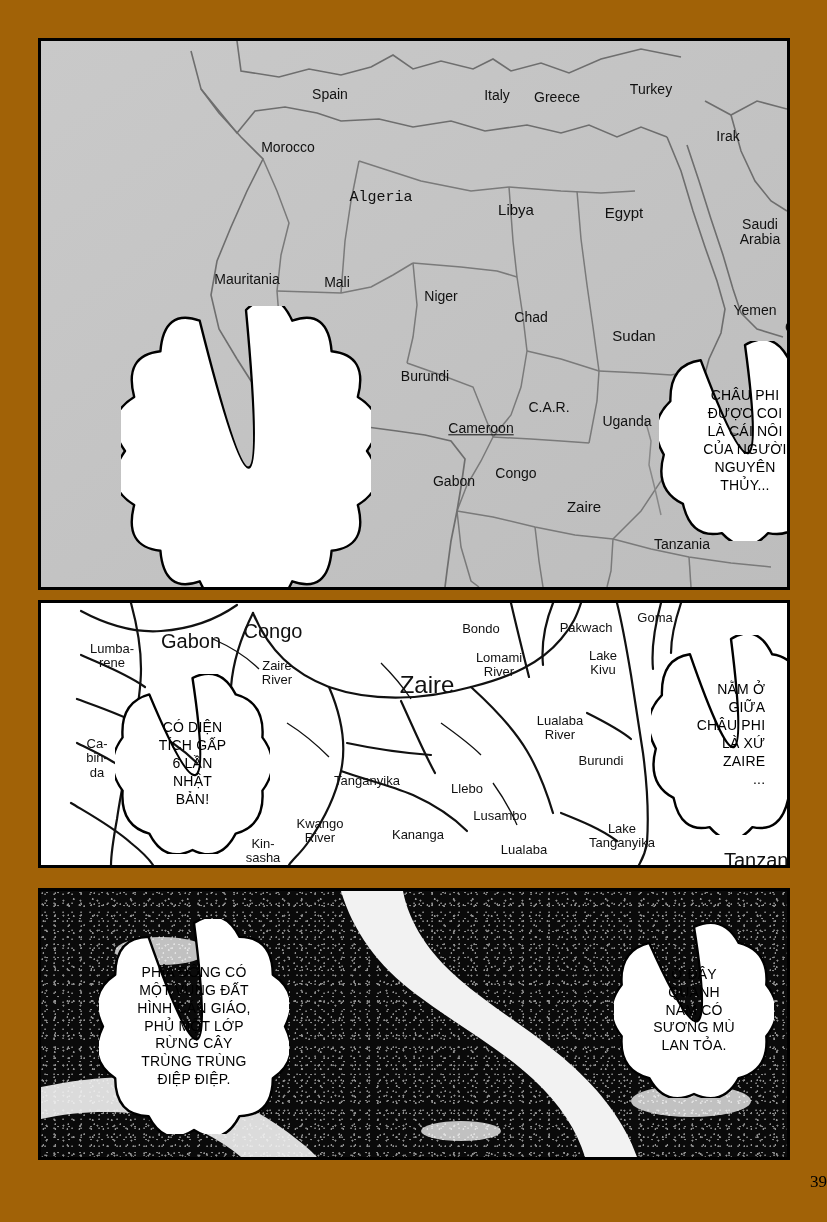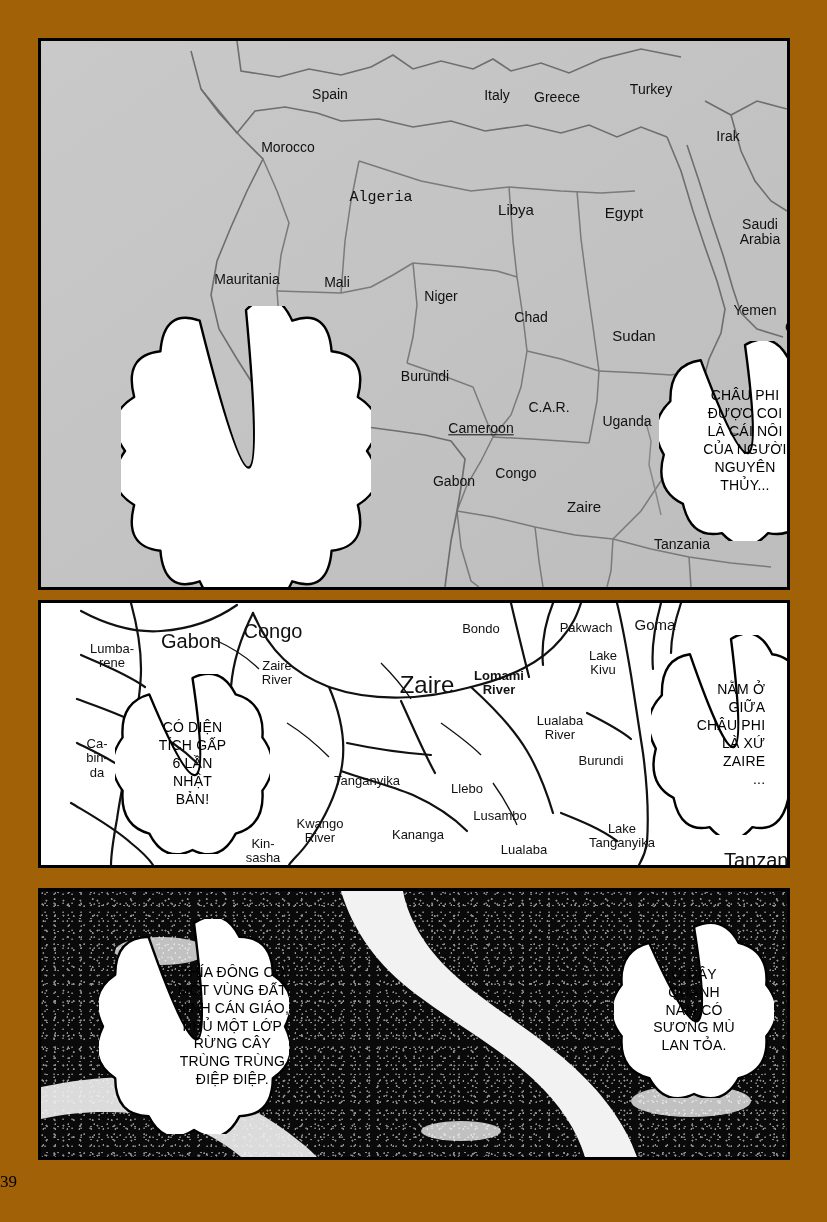--- a/index.html
+++ b/index.html
@@ -110,21 +110,21 @@
     line-height: 1.28;
     white-space: pre-line;
     letter-spacing: .2px;
   }
 
   
   #pageno {
     position: absolute;
     left: 0; top: 1172px;
     width: 827px;
-    text-align: left;
+    text-align: right;
     font-size: 17px;
     color: #000;
     font-family: "Liberation Serif", serif;
   }
 </style>
 </head>
 <body>
 
 <div id="page">
 
@@ -280,24 +280,24 @@
         <div class="mlabel" style="left: 386px; top: 82px; font-size: 24px;">Zaire</div>
         <div class="mlabel" style="left: 723px; top: 257px; font-size: 20px;">Tanzania</div>
         <div class="mlabel" style="left: 71px; top: 53px; font-size: 13px;">Lumba-
 rene</div>
         <div class="mlabel" style="left: 56px; top: 155px; font-size: 13px;">Ca-
 bin-
 da</div>
         <div class="mlabel" style="left: 236px; top: 70px; font-size: 13px;">Zaire
 River</div>
         <div class="mlabel" style="left: 440px; top: 26px; font-size: 13px;">Bondo</div>
-        <div class="mlabel" style="left: 458px; top: 80px; font-size: 13px; font-weight: bold;">Lomami
+        <div class="mlabel" style="left: 458px; top: 62px; font-size: 13px;">Lomami
 River</div>
         <div class="mlabel" style="left: 545px; top: 25px; font-size: 13px;">Pakwach</div>
-        <div class="mlabel" style="left: 614px; top: 22px; font-size: 15px;">Goma</div>
+        <div class="mlabel" style="left: 614px; top: 15px; font-size: 13px;">Goma</div>
         <div class="mlabel" style="left: 562px; top: 60px; font-size: 13px;">Lake
 Kivu</div>
         <div class="mlabel" style="left: 519px; top: 125px; font-size: 13px;">Lualaba
 River</div>
         <div class="mlabel" style="left: 560px; top: 158px; font-size: 13px;">Burundi</div>
         <div class="mlabel" style="left: 326px; top: 178px; font-size: 13px;">Tanganyika</div>
         <div class="mlabel" style="left: 426px; top: 186px; font-size: 13px;">Llebo</div>
         <div class="mlabel" style="left: 459px; top: 213px; font-size: 13px;">Lusambo</div>
         <div class="mlabel" style="left: 279px; top: 228px; font-size: 13px;">Kwango
 River</div>
@@ -338,21 +338,21 @@
     <svg class="river" viewBox="0 0 746 266" preserveAspectRatio="none">
       <path d="M300,0 C312,40 336,74 376,104 C416,134 460,158 492,188 C520,214 536,240 544,266 L596,266 C584,232 560,200 528,172 C492,140 450,116 418,88 C388,62 368,32 362,0 Z" fill="#f2f2f2"></path>
       <path d="M0,196 C48,186 96,182 140,192 C186,202 226,224 258,250 C266,256 272,262 276,266 L200,266 C176,246 148,232 116,226 C78,218 36,220 0,228 Z" fill="#f2f2f2" opacity="0.9"></path>
       <g fill="#ffffff" opacity="0.75">
         <ellipse cx="120" cy="60" rx="46" ry="14"></ellipse>
         <ellipse cx="650" cy="210" rx="60" ry="16"></ellipse>
         <ellipse cx="420" cy="240" rx="40" ry="10"></ellipse>
       </g>
     </svg>
     <div id="p3balloons">
-        <div class="balloon" style="left: 58px; top: 28px; width: 190px; height: 215px; justify-content: flex-end;">
+        <div class="balloon" style="left: 58px; top: 28px; width: 190px; height: 215px;">
           <svg viewBox="0 0 190 215" preserveAspectRatio="none">
             <path d="M95.0,4.0 Q123.7,-14.5 140.5,17.9 Q173.5,18.2 173.8,55.8 Q202.2,74.8 186.0,107.5 Q202.2,140.2 173.8,159.3 Q173.5,196.8 140.5,197.1 Q123.7,229.5 95.0,211.0 Q66.3,229.5 49.5,197.1 Q16.5,196.8 16.2,159.3 Q-12.2,140.2 4.0,107.5 Q-12.2,74.8 16.2,55.7 Q16.5,18.2 49.5,17.9 Q123.7,229.5 95.0,4.0 Z" fill="#ffffff" stroke="#000000" stroke-width="2.4" stroke-linejoin="round"></path>
           </svg>
           <div class="txt" style="font-size: 14px;">PHÍA ĐÔNG CÓ
 MỘT VÙNG ĐẤT
 HÌNH CÁN GIÁO,
 PHỦ MỘT LỚP
 RỪNG CÂY
 TRÙNG TRÙNG
 ĐIỆP ĐIỆP.</div>

